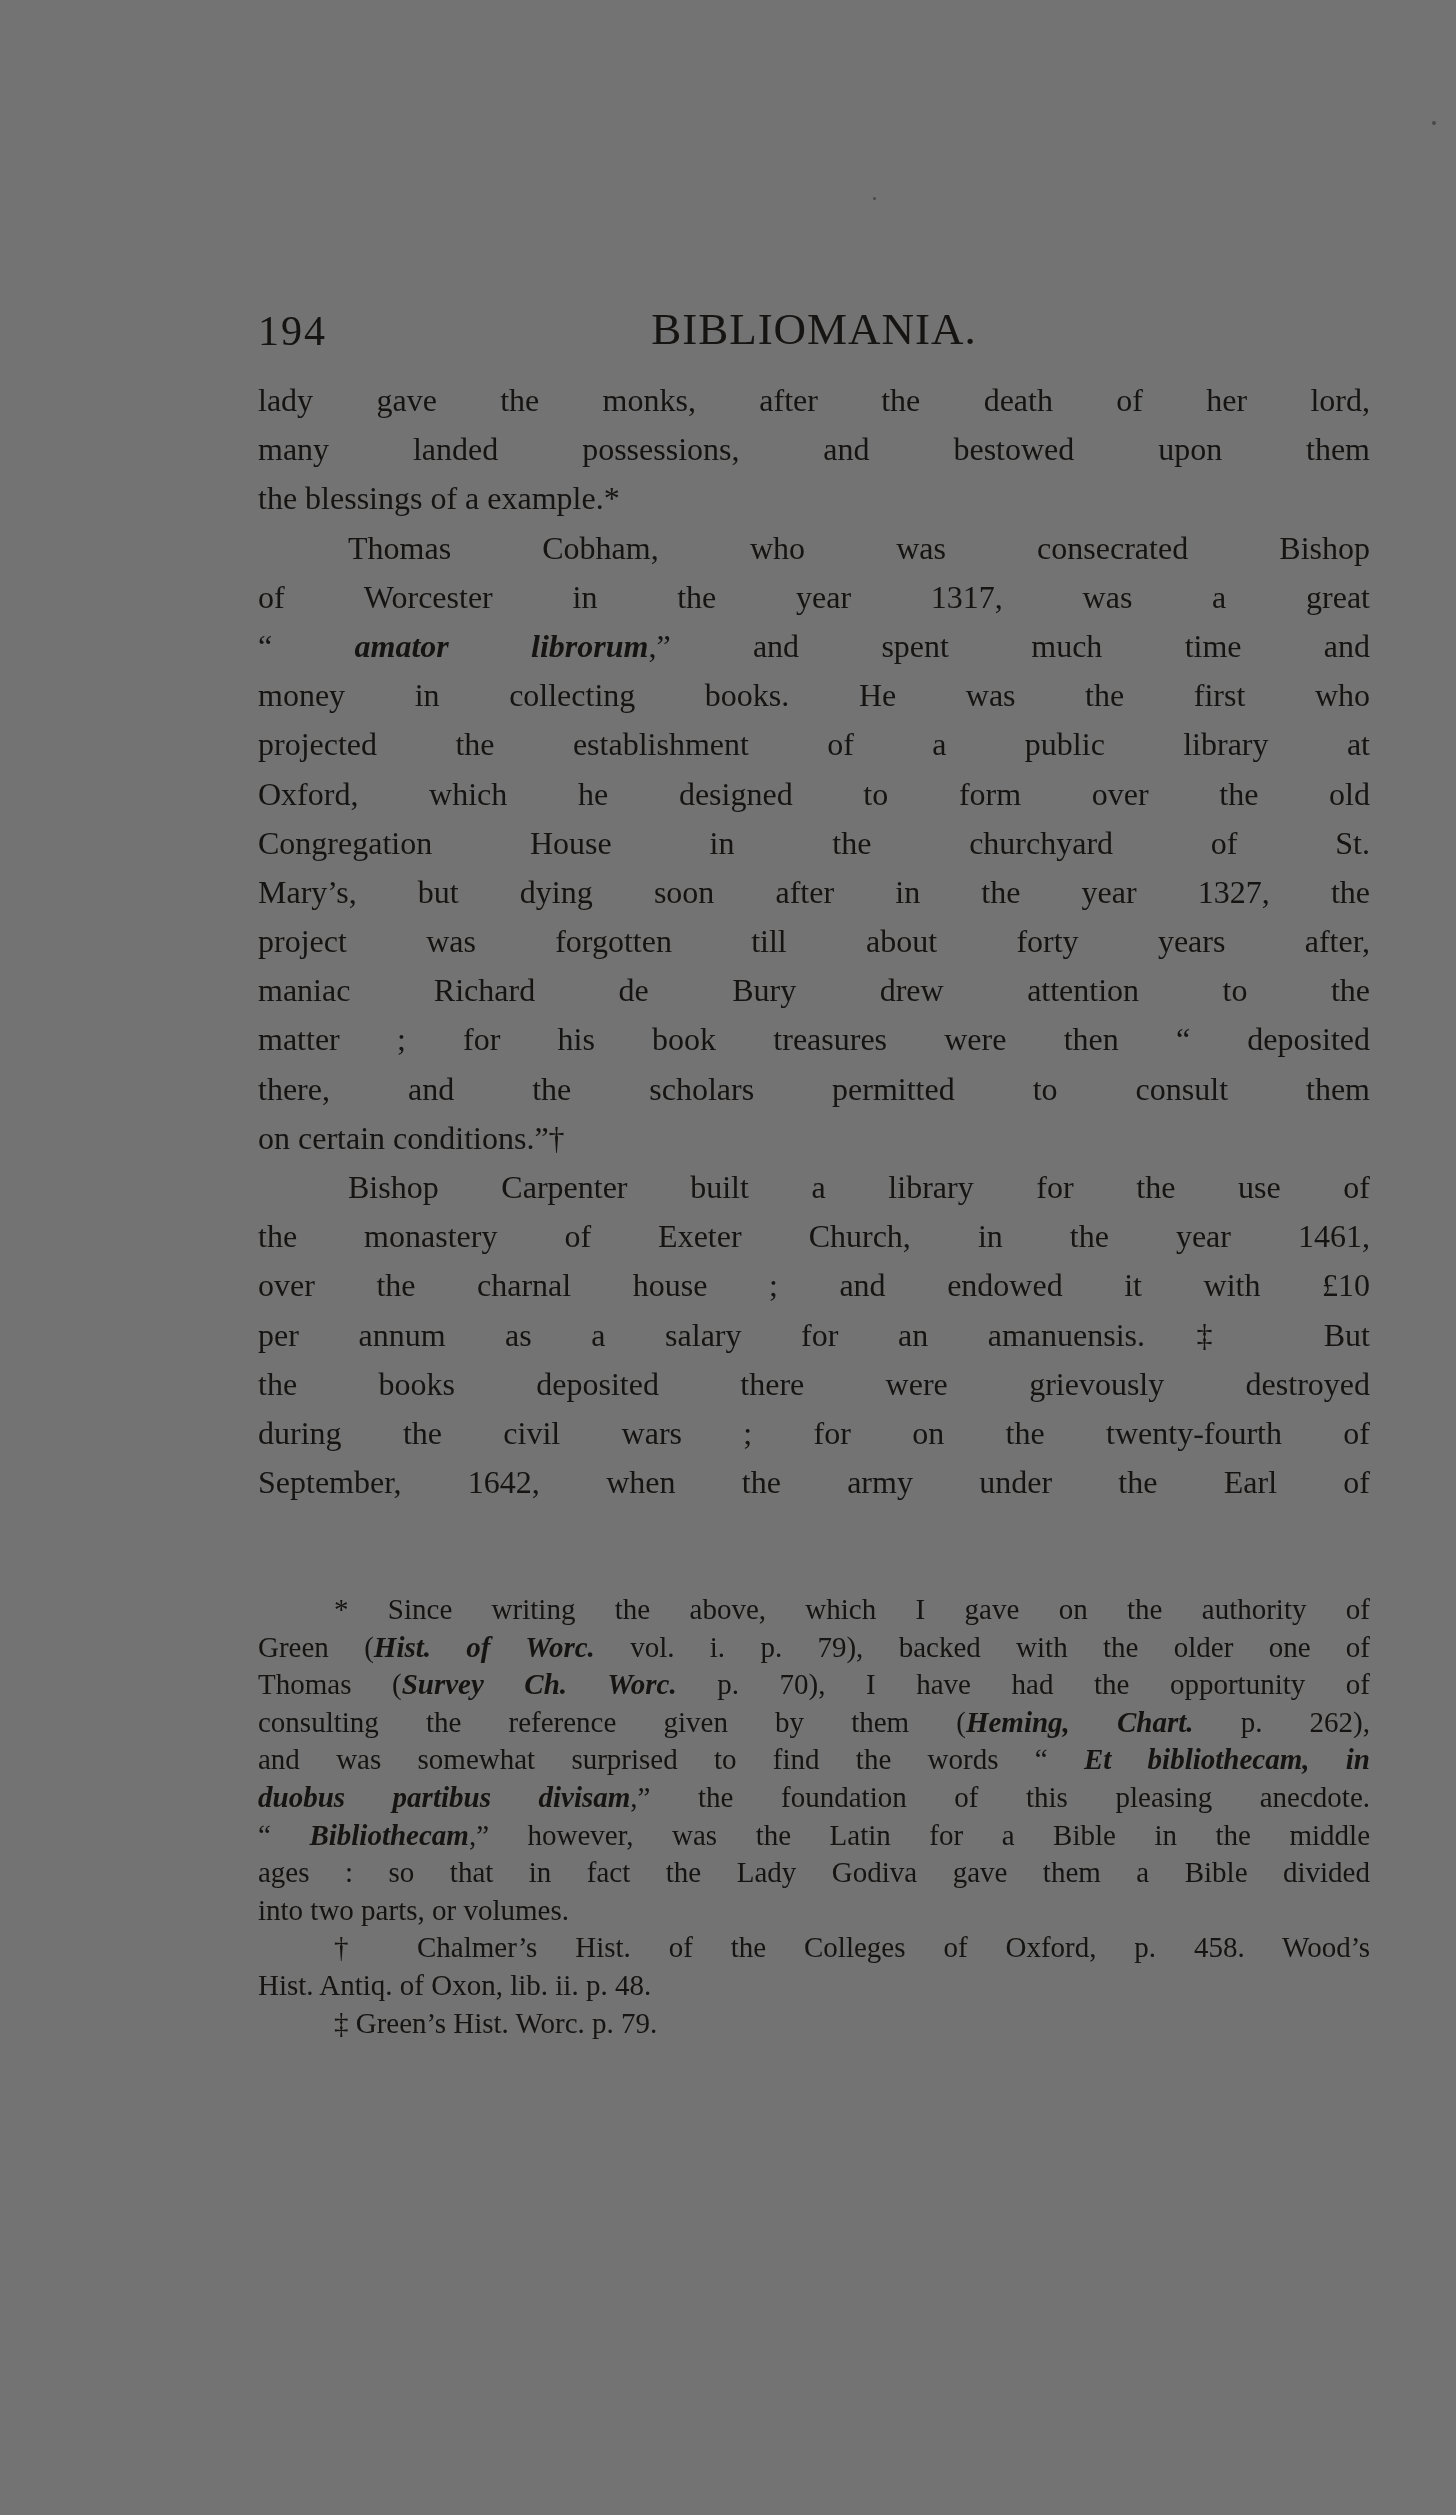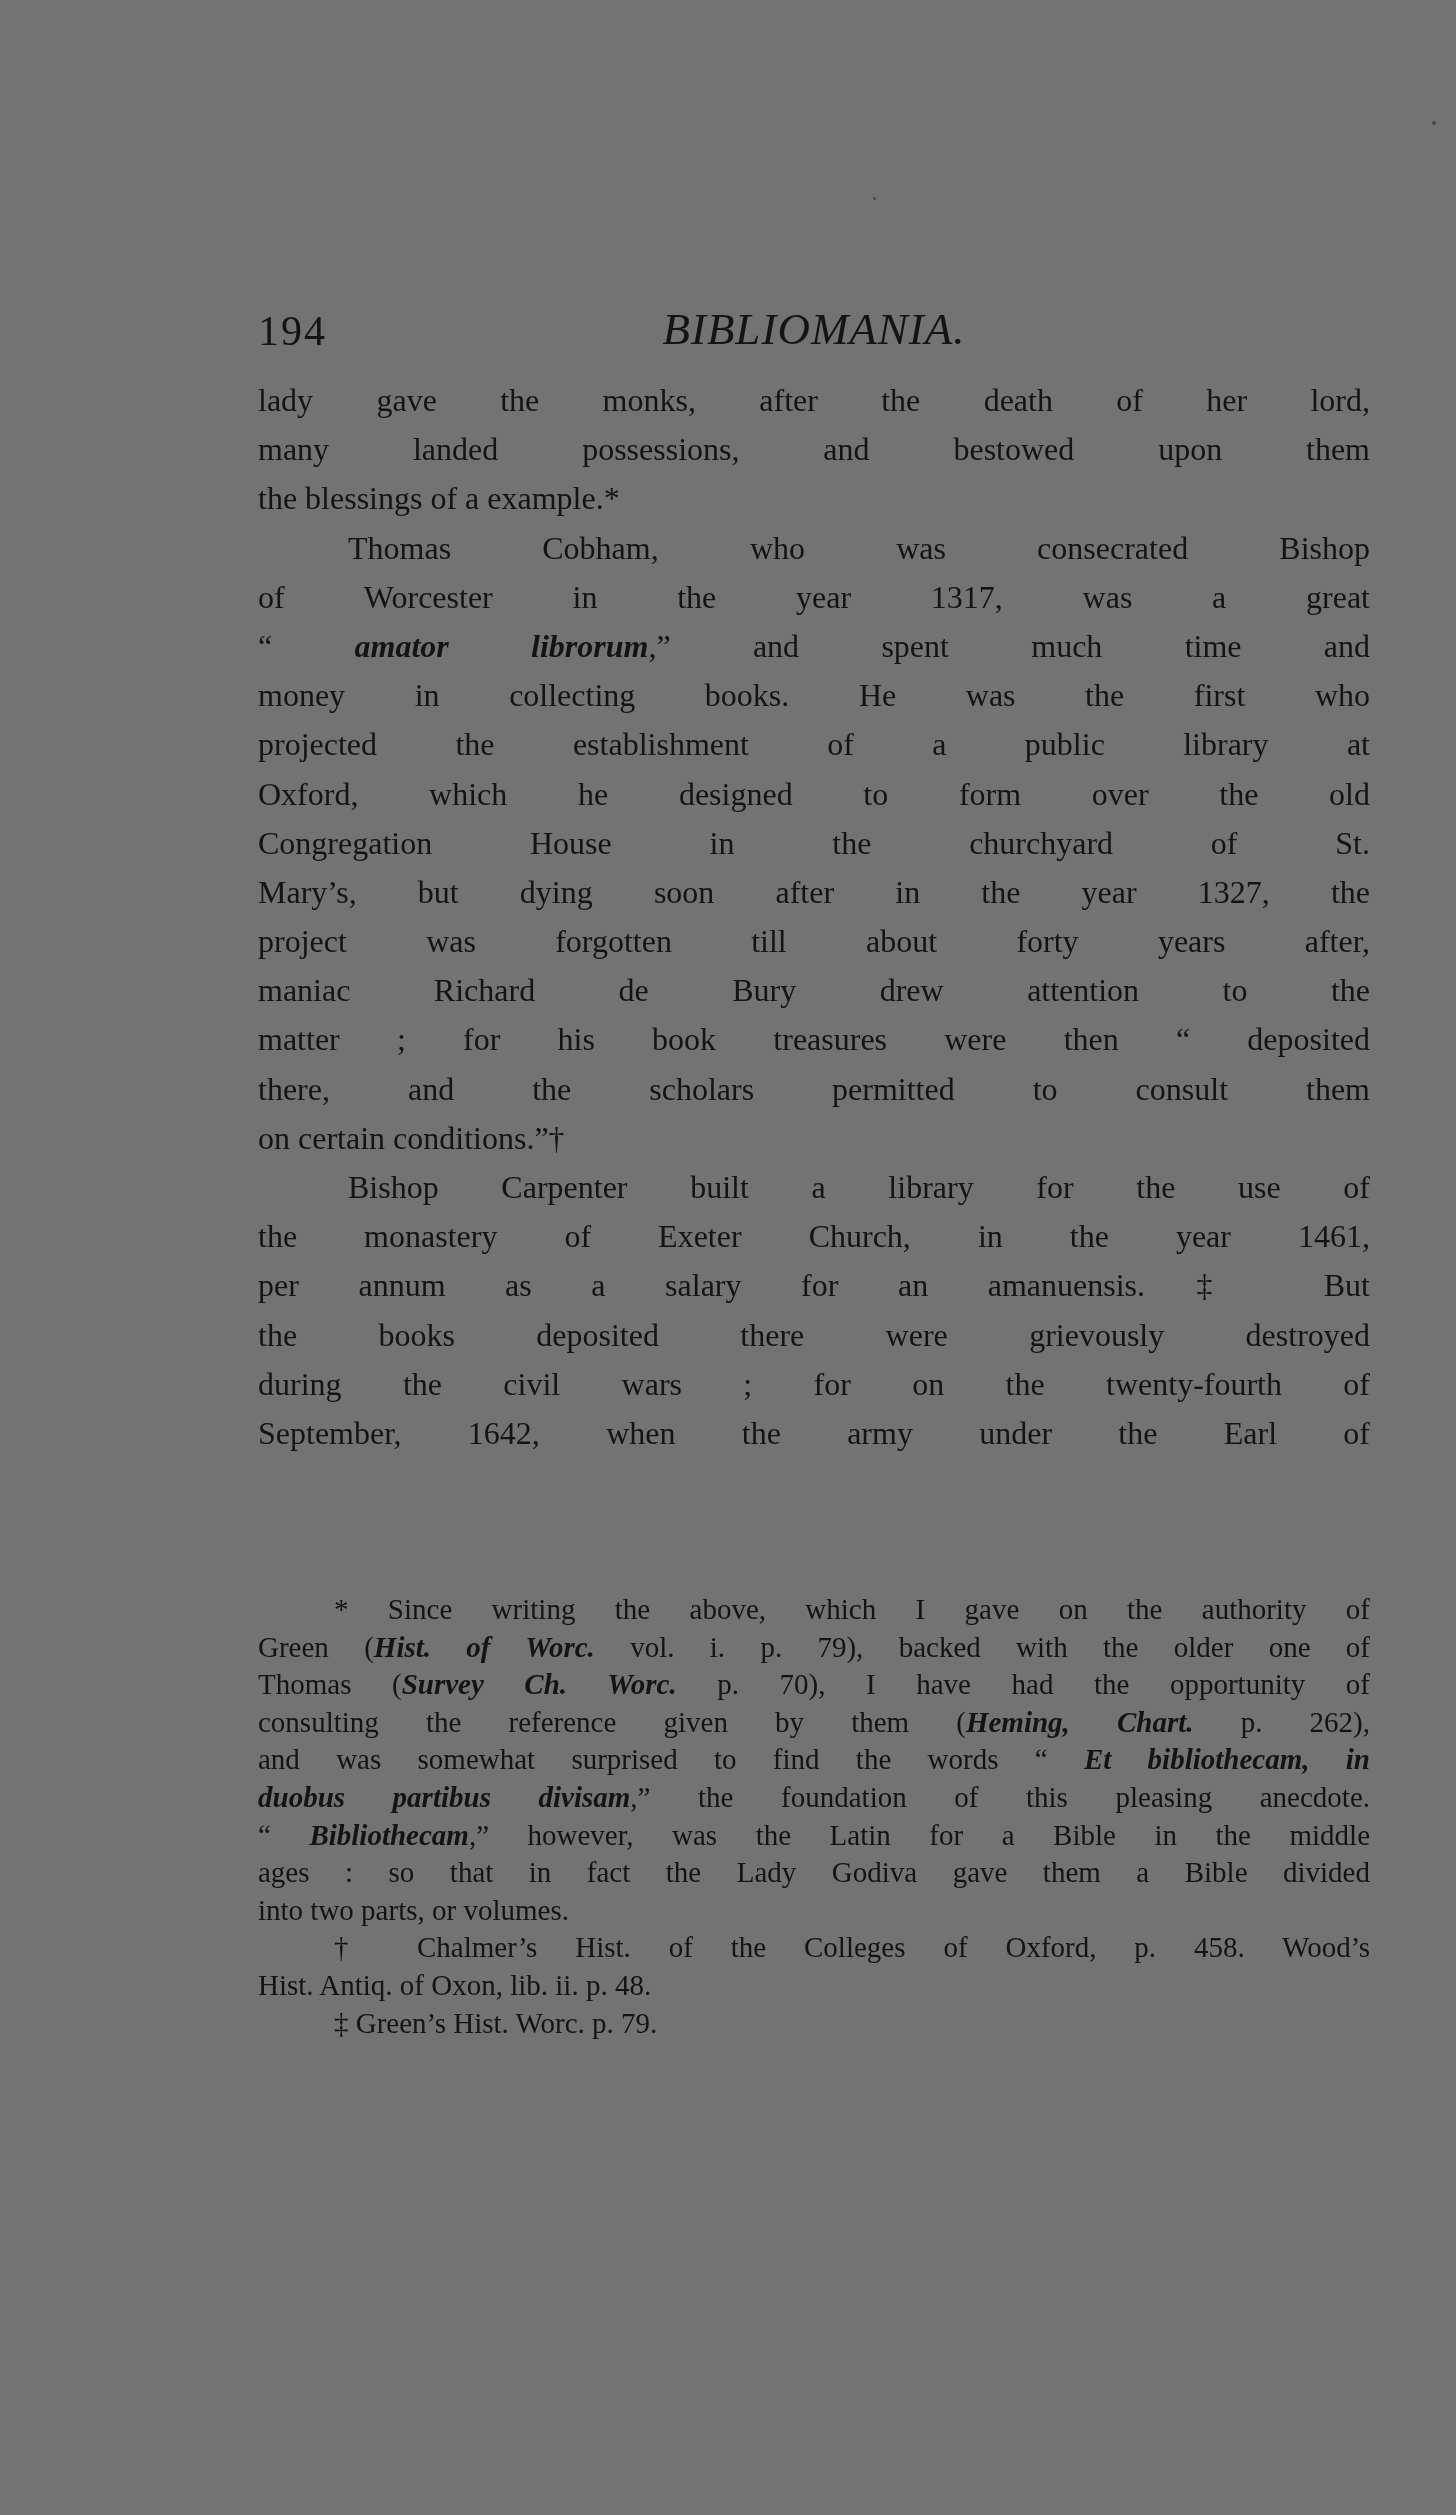--- a/index.html
+++ b/index.html
@@ -22,21 +22,20 @@
     left: 258px; top: 305px; width: 1112px; height: 52px;
   }
   .pagenum {
     position: absolute; left: 0; top: 2px;
     font-size: 42px; line-height: 48px;
     letter-spacing: 2px;
   }
   .running-title {
     position: absolute; left: 0; top: 0; width: 100%;
     text-align: center;
-    font-style: italic;
     font-size: 45px; line-height: 48px;
     letter-spacing: 1px;
   }
   
   .body-block {
     position: absolute;
     left: 258px; top: 376px; width: 1112px;
     font-size: 32px; line-height: 49.2px;
   }
   .body-block .line { height: 49.2px; white-space: normal; }
@@ -84,20 +83,21 @@
     <div class="line j"><span>Oxford, which he designed to form over the old</span></div>
     <div class="line j"><span>Congregation House in the churchyard of St.</span></div>
     <div class="line j"><span>Mary’s, but dying soon after in the year 1327, the</span></div>
     <div class="line j"><span>project was forgotten till about forty years after,</span></div>
     <div class="line j"><span>maniac Richard de Bury drew attention to the</span></div>
     <div class="line j"><span>matter ; for his book treasures were then “ deposited</span></div>
     <div class="line j"><span>there, and the scholars permitted to consult them</span></div>
     <div class="line l"><span>on certain conditions.”†</span></div>
     <div class="line j ind-body"><span>Bishop Carpenter built a library for the use of</span></div>
     <div class="line j"><span>the monastery of Exeter Church, in the year 1461,</span></div>
+    <div class="line j"><span>over the charnal house ; and endowed it with £10</span></div>
     <div class="line j"><span>per annum as a salary for an amanuensis.‡ But</span></div>
     <div class="line j"><span>the books deposited there were grievously destroyed</span></div>
     <div class="line j"><span>during the civil wars ; for on the twenty-fourth of</span></div>
     <div class="line j"><span>September, 1642, when the army under the Earl of</span></div>
   </div>
 
   <div class="footnote-block">
     <div class="line j ind-note"><span>* Since writing the above, which I gave on the authority of</span></div>
     <div class="line j"><span>Green (</span><i>Hist. of Worc.</i><span> vol. i. p. 79), backed with the older one of</span></div>
     <div class="line j"><span>Thomas (</span><i>Survey Ch. Worc.</i><span> p. 70), I have had the opportunity of</span></div>

